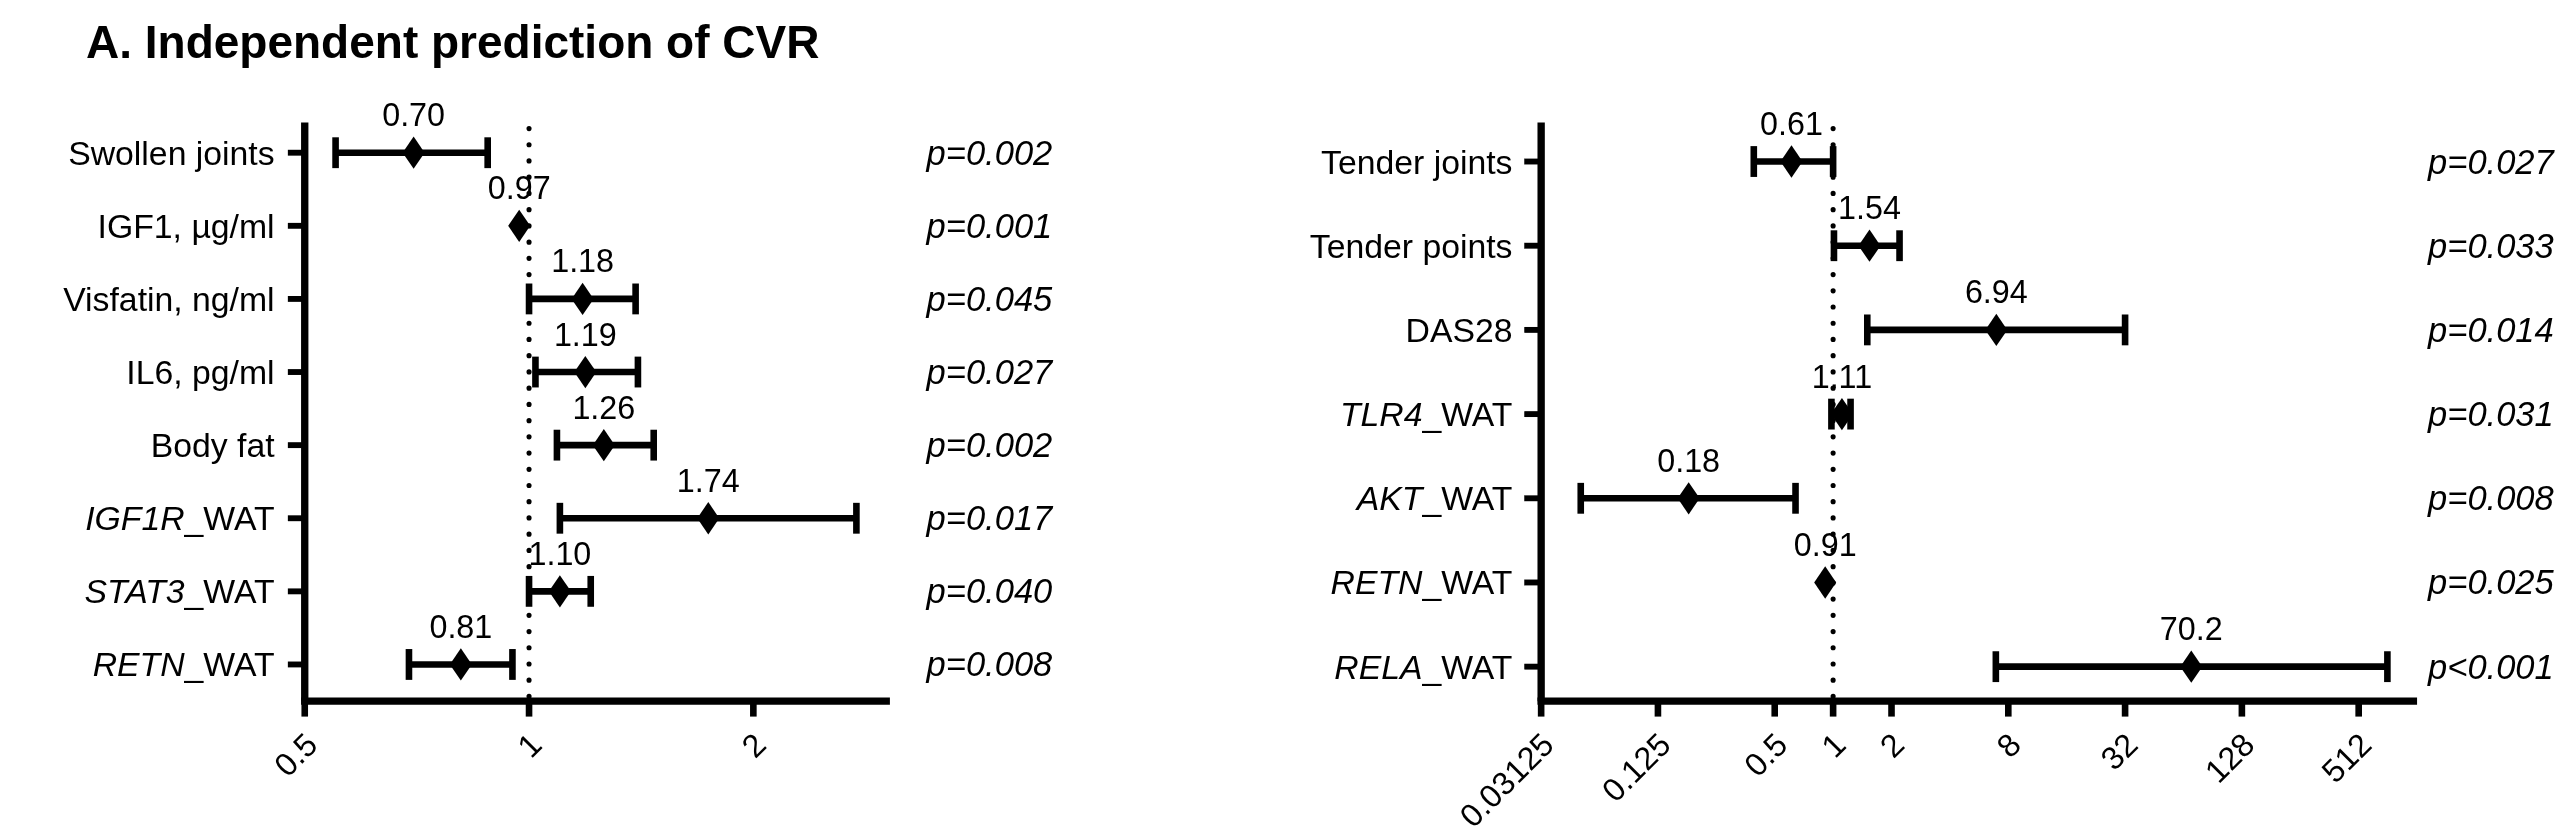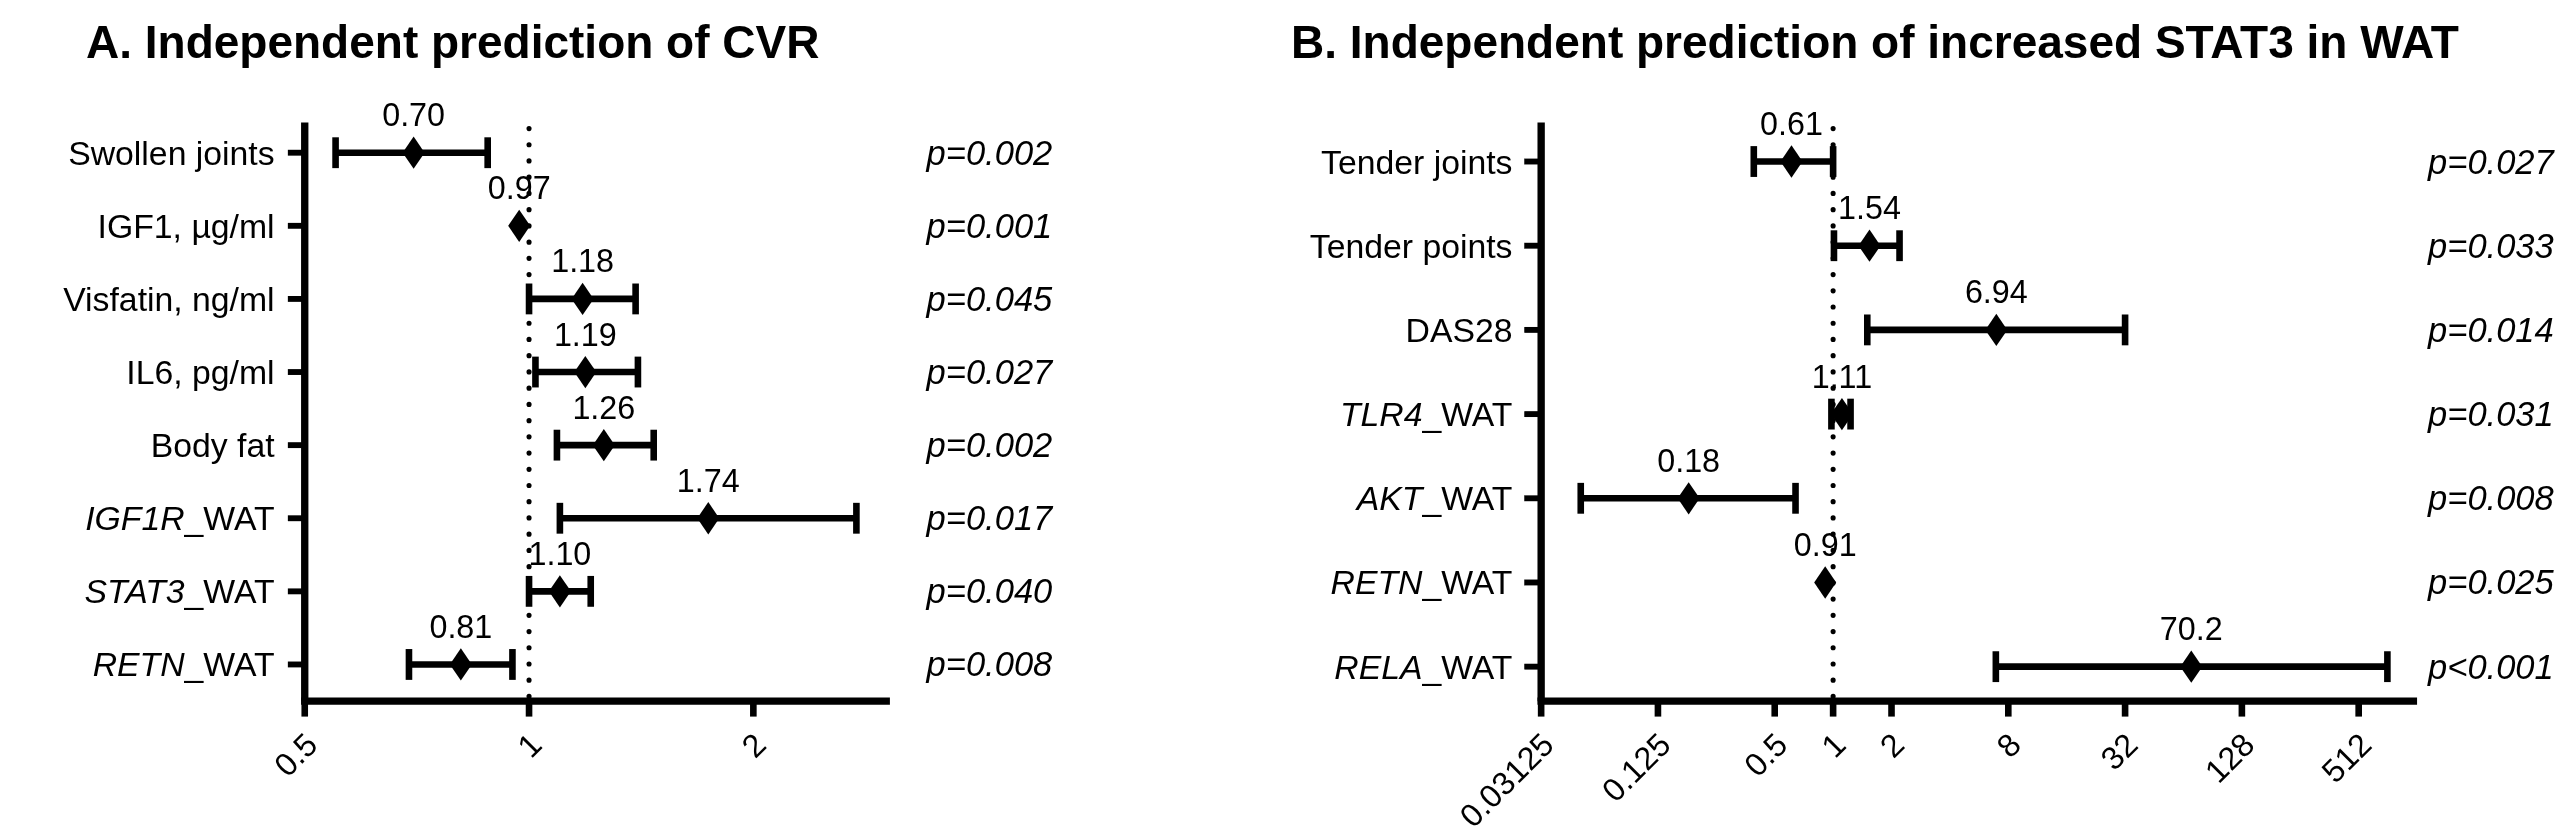--- a/index.html
+++ b/index.html
@@ -24,21 +24,20 @@
   #titleA{left:70px;}
   #titleB{left:1275px;}
   svg{position:absolute;left:0;top:0;}
   svg text{fill:#000;}
 </style>
 </head>
 <body>
 
 <div class="canvas">
   <div class="panel-title" id="titleA">A. Independent prediction of CVR</div>
-  <div class="panel-title" id="titleB">B. Independent prediction of increased STAT3 in WAT</div>
   <svg id="plot" width="2576" height="837" viewBox="0 0 3508 1140">
       <g>
         <line x1="698.5033641258563" y1="175" x2="698.5033641258563" y2="951" stroke="#000000" stroke-width="7" stroke-dasharray="0.1 22" stroke-linecap="round"></line>
         <line x1="393" y1="167" x2="393" y2="955" stroke="#000000" stroke-width="10"></line>
         <line x1="388" y1="955" x2="1190" y2="955" stroke="#000000" stroke-width="10"></line>
         <line x1="393" y1="955" x2="393" y2="976" stroke="#000000" stroke-width="9"></line>
         <text x="413" y="1017" text-anchor="end" font-size="44" transform="rotate(-45 413 1017)">0.5</text>
         <line x1="698.5033641258563" y1="955" x2="698.5033641258563" y2="976" stroke="#000000" stroke-width="9"></line>
         <text x="718.5033641258563" y="1017" text-anchor="end" font-size="44" transform="rotate(-45 718.5033641258563 1017)">1</text>
         <line x1="1004.0067282517126" y1="955" x2="1004.0067282517126" y2="976" stroke="#000000" stroke-width="9"></line>

